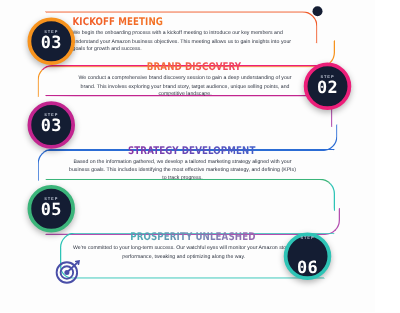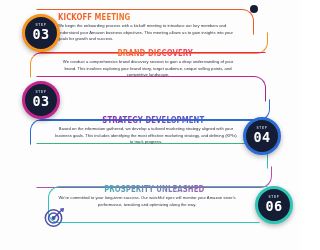--- a/index.html
+++ b/index.html
@@ -120,41 +120,45 @@
 
   <div class="circ" style="left:22px;top:14px;border-color:#f7931e;">
     <span class="stp">STEP</span>
     <span class="num">03</span>
   </div>
   <div class="blk L" style="left:58px;top:13px;width:176px;">
     <div class="ttl g1">KICKOFF MEETING</div>
     <p class="bdy">We begin the onboarding process with a kickoff meeting to introduce our key members and understand your Amazon business objectives. This meeting allows us to gain insights into your goals for growth and success.</p>
   </div>
 
+  <div class="circ" style="left:243px;top:50px;border-color:#ec1e79;">
+    <span class="stp">STEP</span>
+    <span class="num">02</span>
+  </div>
   <div class="blk R" style="left:58px;top:49px;width:180px;">
     <div class="ttl g2">BRAND DISCOVERY</div>
     <p class="bdy">We conduct a comprehensive brand discovery session to gain a deep understanding of your brand. This involves exploring your brand story, target audience, unique selling points, and competitive landscape.</p>
   </div>
 
   <div class="circ" style="left:22px;top:81px;border-color:#c2258f;">
     <span class="stp">STEP</span>
     <span class="num">03</span>
   </div>
 
-  <div class="circ" style="left:243px;top:117px;border-color:#2b6cd4;">
-    <span class="stp">STEP</span>
-    <span class="num">04</span>
-  </div>
   <div class="blk R" style="left:54px;top:116px;width:184px;">
     <div class="ttl g4">STRATEGY DEVELOPMENT</div>
     <p class="bdy">Based on the information gathered, we develop a tailored marketing strategy aligned with your business goals. This includes identifying the most effective marketing strategy, and defining (KPIs) to track progress.</p>
   </div>
 
+  <div class="circ" style="left:22px;top:148px;border-color:#3bb57a;">
+    <span class="stp">STEP</span>
+    <span class="num">05</span>
+  </div>
 
-  <div class="circ" style="left:255px;top:186px;border-color:#2ec4b6;">
+  <div class="circ" style="left:227px;top:186px;border-color:#2ec4b6;justify-content:space-between;">
     <span class="stp">STEP</span>
     <span class="num">06</span>
   </div>
   <div class="blk R" style="left:56px;top:185px;width:182px;">
     <div class="ttl g6">PROSPERITY UNLEASHED</div>
     <p class="bdy">We're committed to your long-term success. Our watchful eyes will monitor your Amazon store's performance, tweaking and optimizing along the way.</p>
   </div>
 
 </div>
 

